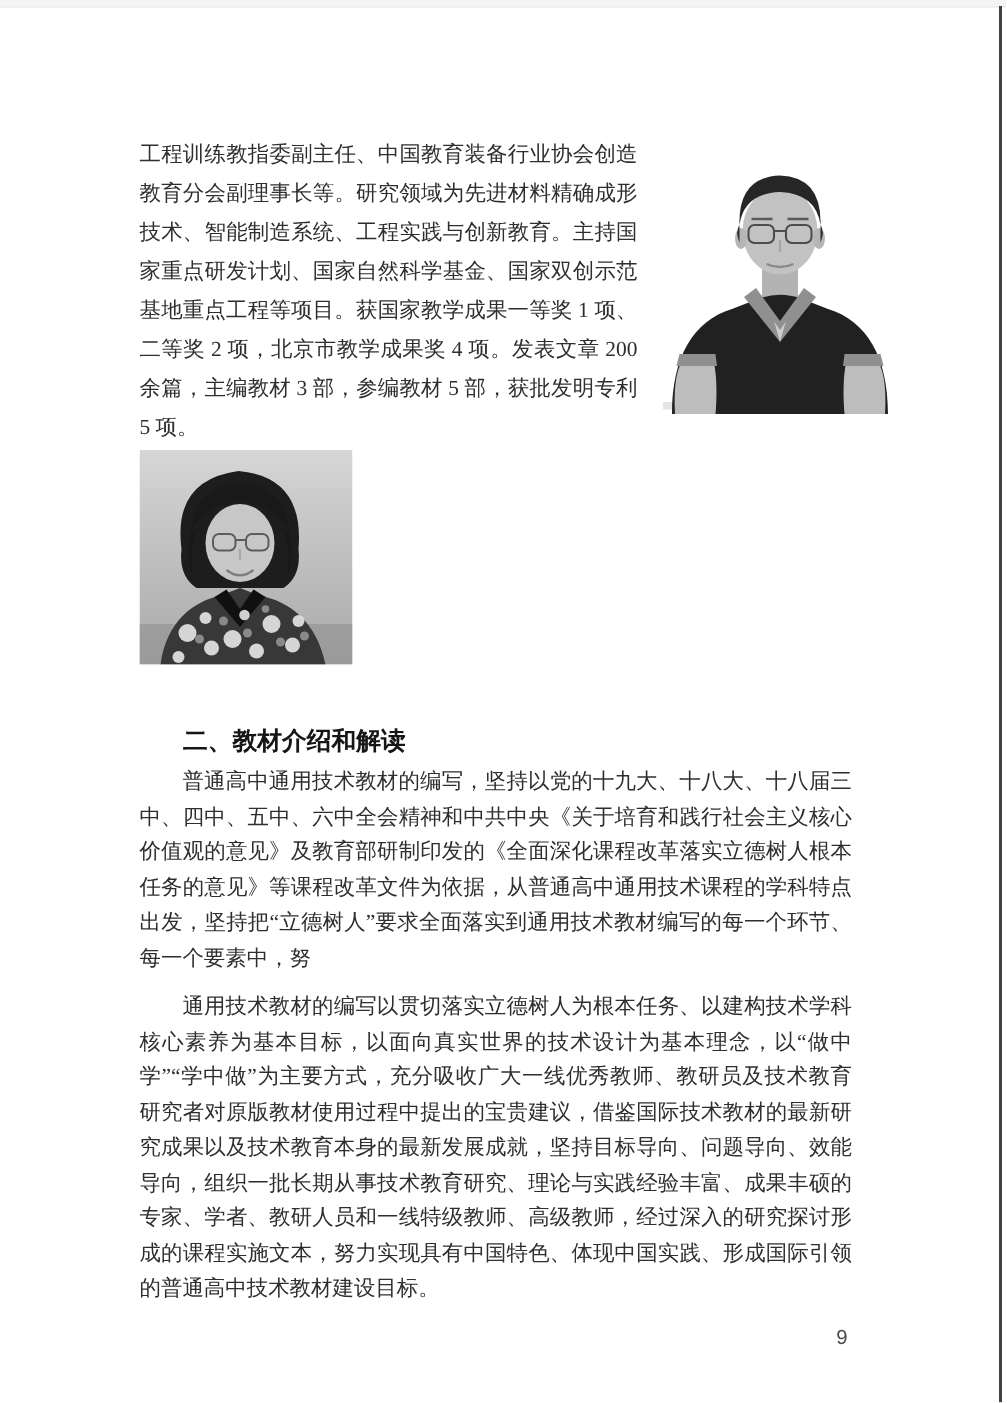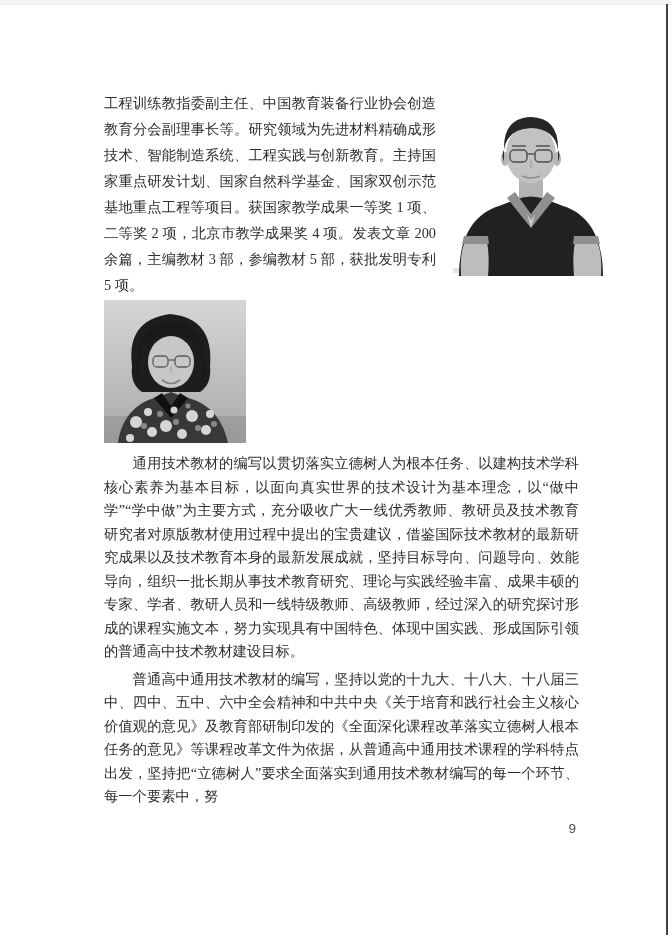--- a/index.html
+++ b/index.html
@@ -9,21 +9,21 @@
     color:#2e2e2e;
   }
   .top-strip {
     position:absolute; top:0; left:0; width:671px; height:4px;
     background:#f4f4f6; border-bottom:1px solid #ececef;
   }
   .right-edge {
     position:absolute; top:4px; left:666px; width:2px; height:931px;
     background:#424242;
   }
-  .content { position:absolute; left:104px; top:0; width:475px; }
+  .content { position:absolute; left:93px; top:0; width:475px; }
 
   .bio-row { display:flex; }
   .bio1 { margin-top:90px; width:513px; gap:11px; }
   .bio1-text {
     width:332px; font-size:14.3px; line-height:26px; text-align:justify;
   }
   .photo-man { width:168px; height:174px; flex:none; margin-top:12px; }
   .photo-man svg, .photo-woman svg { display:block; width:100%; height:100%; }
 
   .bio2 { margin-top:2px; width:475px; gap:7px; }
@@ -148,19 +148,20 @@
             <circle cx="56" cy="114" r="3"></circle>
             <circle cx="72" cy="122" r="3"></circle>
             <circle cx="94" cy="128" r="3"></circle>
             <circle cx="110" cy="124" r="3"></circle>
             <circle cx="84" cy="106" r="2.5"></circle>
           </g>
         </svg>
       </div>
     </div>
 
+    <h2 class="section-heading">二、教材介绍和解读</h2>
 
+    <p class="body-para para2">普通高中通用技术教材的编写，坚持以党的十九大、十八大、十八届三中、四中、五中、六中全会精神和中共中央《关于培育和践行社会主义核心价值观的意见》及教育部研制印发的《全面深化课程改革落实立德树人根本任务的意见》等课程改革文件为依据，从普通高中通用技术课程的学科特点出发，坚持把“立德树人”要求全面落实到通用技术教材编写的每一个环节、每一个要素中，努</p>
     <p class="body-para para1">通用技术教材的编写以贯切落实立德树人为根本任务、以建构技术学科核心素养为基本目标，以面向真实世界的技术设计为基本理念，以“做中学”“学中做”为主要方式，充分吸收广大一线优秀教师、教研员及技术教育研究者对原版教材使用过程中提出的宝贵建议，借鉴国际技术教材的最新研究成果以及技术教育本身的最新发展成就，坚持目标导向、问题导向、效能导向，组织一批长期从事技术教育研究、理论与实践经验丰富、成果丰硕的专家、学者、教研人员和一线特级教师、高级教师，经过深入的研究探讨形成的课程实施文本，努力实现具有中国特色、体现中国实践、形成国际引领的普通高中技术教材建设目标。</p>
-    <p class="body-para para2">普通高中通用技术教材的编写，坚持以党的十九大、十八大、十八届三中、四中、五中、六中全会精神和中共中央《关于培育和践行社会主义核心价值观的意见》及教育部研制印发的《全面深化课程改革落实立德树人根本任务的意见》等课程改革文件为依据，从普通高中通用技术课程的学科特点出发，坚持把“立德树人”要求全面落实到通用技术教材编写的每一个环节、每一个要素中，努</p>
 
     <div class="page-number">9</div>
   </div>
 </div>
 
 </body></html>

